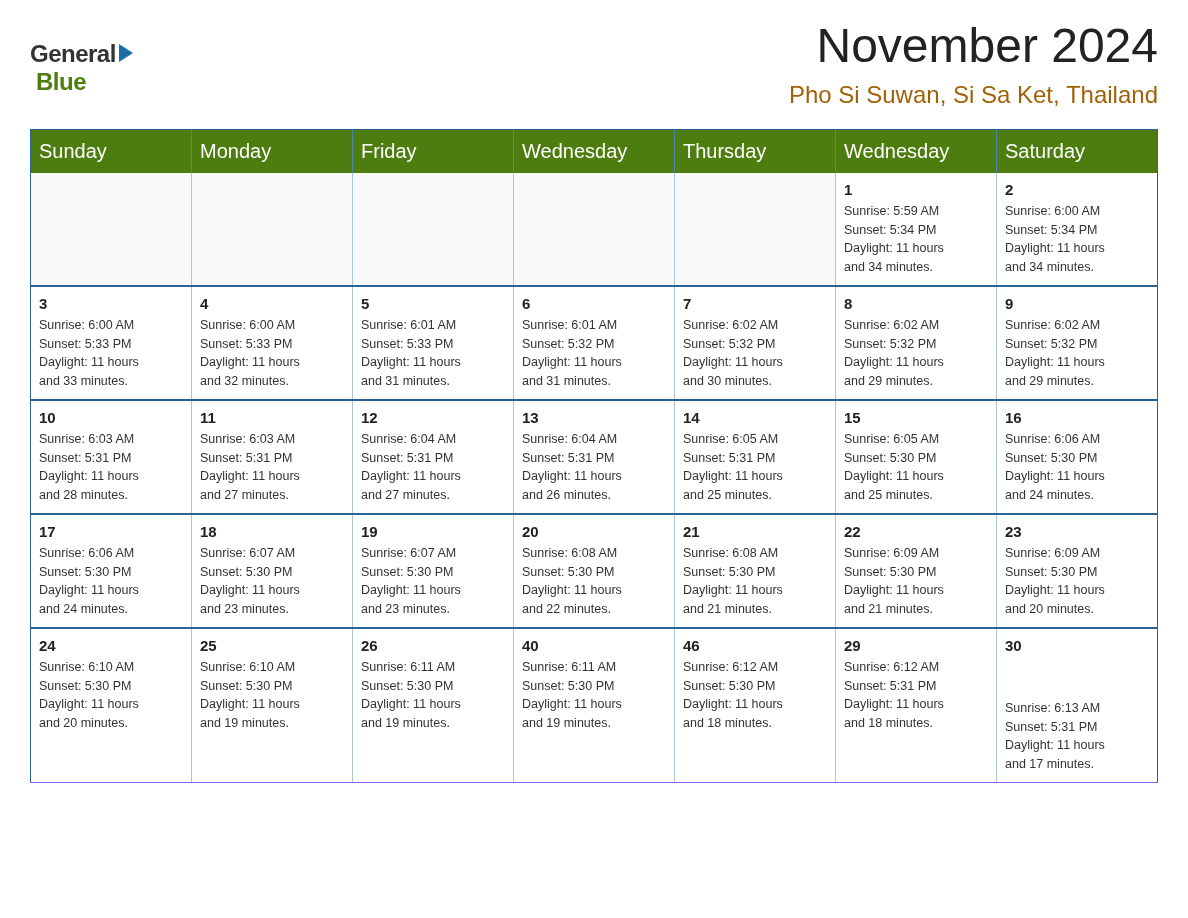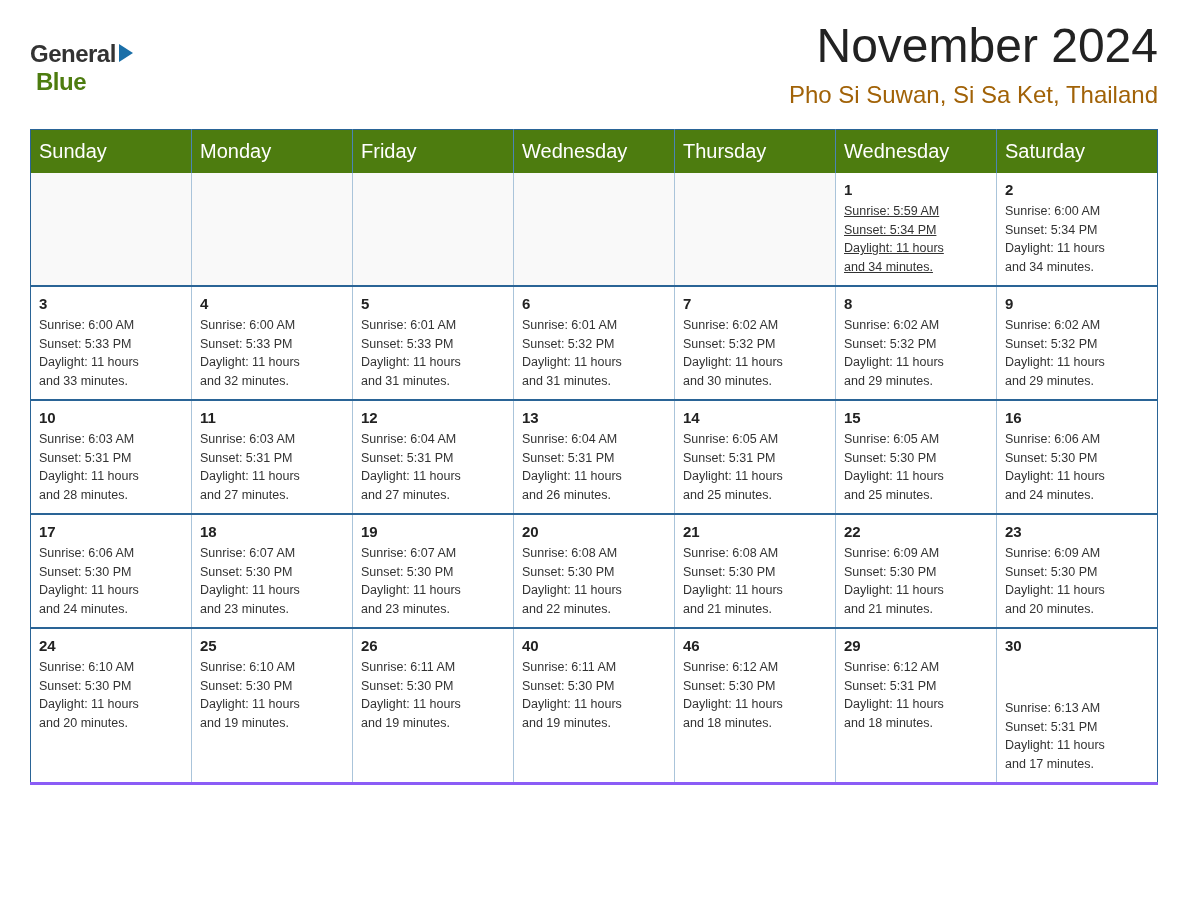--- a/index.html
+++ b/index.html
@@ -54,21 +54,21 @@
       border-bottom: 2px solid #2a6496;
       width: calc(100% / 7);
       min-height: 110px;
       font-size: 13px;
       color: #333;
     }
     .calendar td:last-child {
       border-right: none;
     }
     .calendar tr:last-child td {
-      border-bottom: 3px solid #8b5cf6;
+      border-bottom: 1px solid #8b5cf6;
     }
     .day-number {
       font-size: 15px;
       font-weight: bold;
       color: #222;
       margin-bottom: 4px;
     }
     .day-info {
       font-size: 12.5px;
       color: #333;
@@ -136,21 +136,21 @@
   </thead>
   <tbody id="calendar-body">
   <tr>
         <td class="empty-cell"></td>
         <td class="empty-cell"></td>
         <td class="empty-cell"></td>
         <td class="empty-cell"></td>
         <td class="empty-cell"></td>
         <td>
           <div class="day-number">1</div>
-          <div class="day-info" style="white-space: pre-line; text-decoration: underline;">Sunrise: 5:59 AM
+          <div class="day-info" style="white-space: pre-line;">Sunrise: 5:59 AM
 Sunset: 5:34 PM
 Daylight: 11 hours
 and 34 minutes.</div>
         </td>
         <td>
           <div class="day-number">2</div>
           <div class="day-info" style="white-space: pre-line;">Sunrise: 6:00 AM
 Sunset: 5:34 PM
 Daylight: 11 hours
 and 34 minutes.</div>

